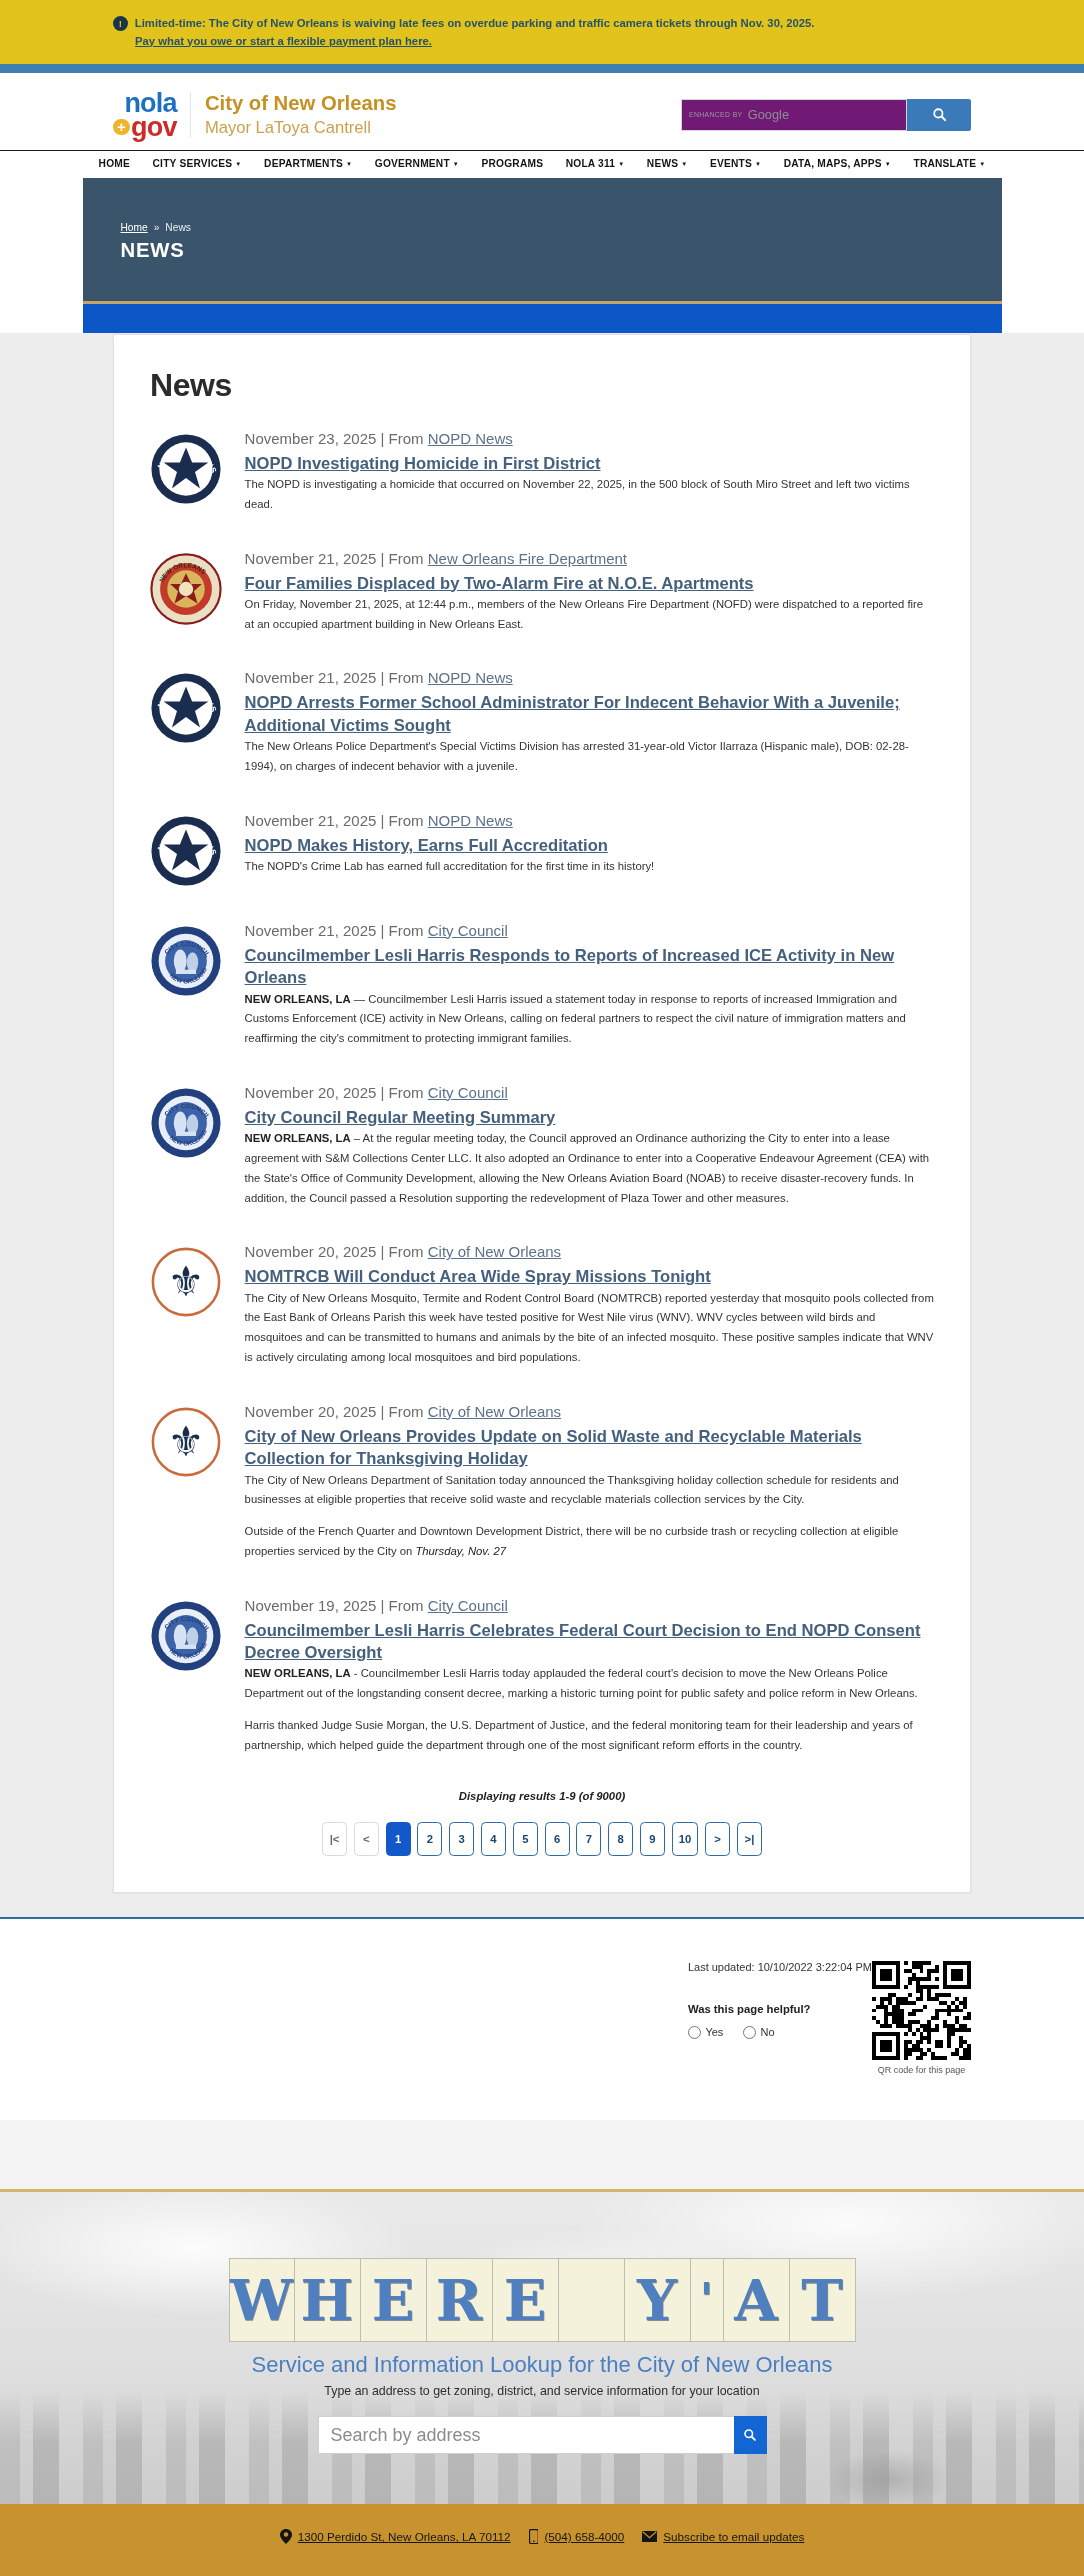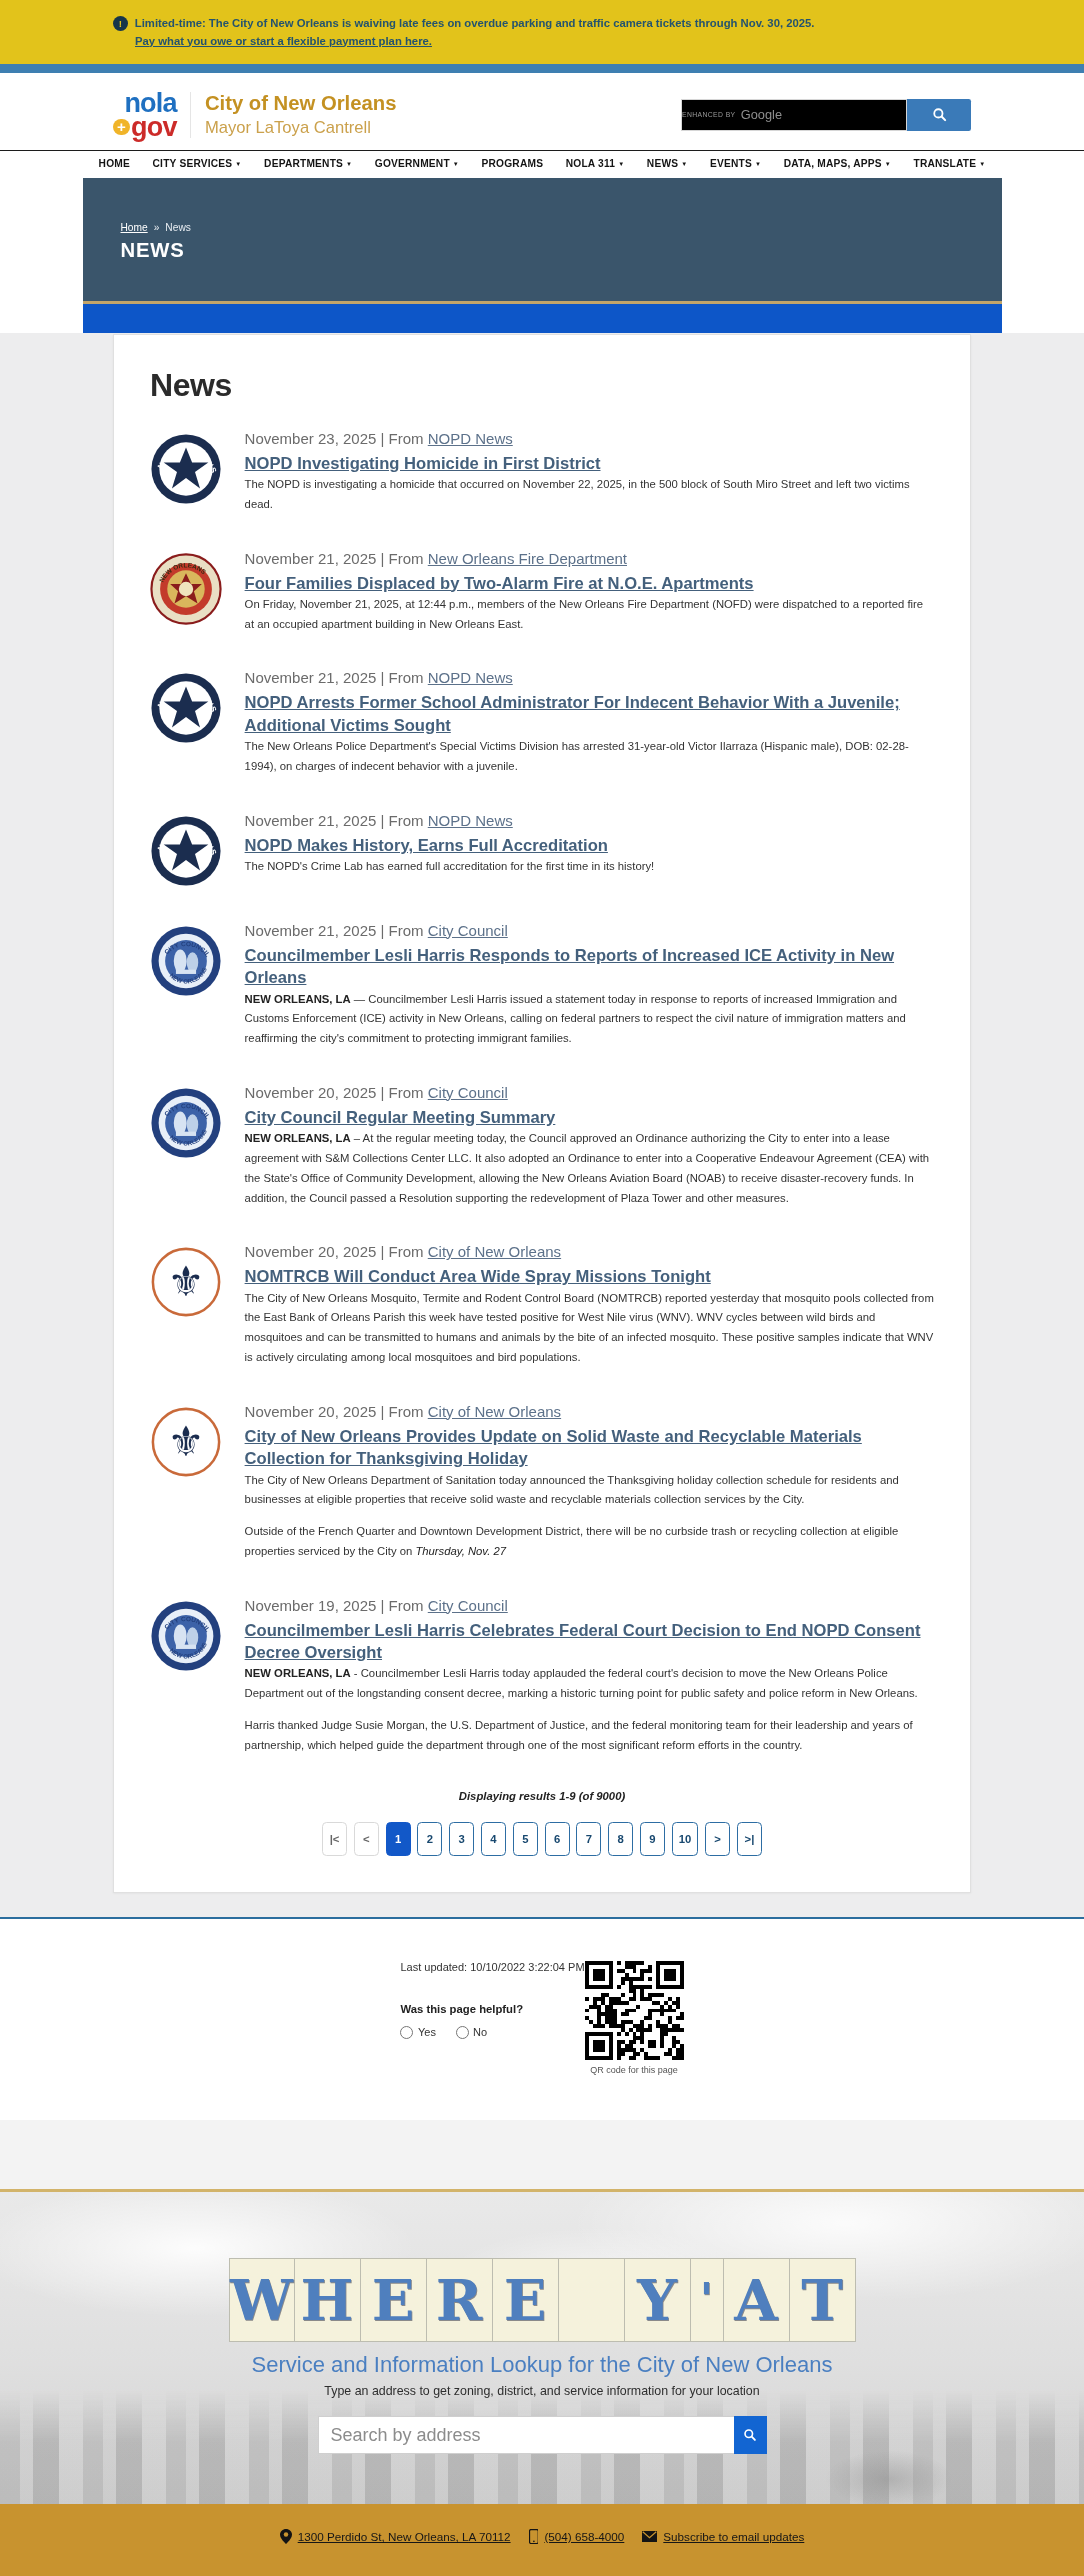--- a/index.html
+++ b/index.html
@@ -21,22 +21,22 @@
   .logo { display:flex; flex-direction:column; line-height:0.9; margin-right:13.6px; font-weight:800;align-items:flex-end; }
   .logo-row { display:flex; align-items:center; }
   .logo-nola { color:#1F70C1; font-size:27px; letter-spacing:-0.8px; }
   .logo-plus { width:16.6px; height:16.6px; border-radius:50%; background:#F0B429; color:#fff; font-size:15px; line-height:16.6px;
     text-align:center; font-weight:800; margin-right:1.5px; }
   .logo-gov { color:#CC2B29; font-size:27px; letter-spacing:-0.8px; }
   .brand { border-left:0.8px solid #e5e5e5; padding-left:13.6px; }
   .brand-title { color:#C49122; font-size:20.3px; font-weight:800; }
   .brand-sub { color:#CBA14C; font-size:16.6px; font-weight:400; margin-top:2.3px; }
   .header-search { margin-left:auto; display:flex; }
-  .gsearch-box { width:226px; height:32px; border:0.8px solid #d6d6d6; background:#000000; display:flex; align-items:center;
-    padding-left:0; cursor:text; }
+  .gsearch-box { width:226px; height:32px; border:0.8px solid #d6d6d6; background:#701a75; display:flex; align-items:center;
+    padding-left:7px; cursor:text; }
   .gsearch-enh { font-size:6.8px; color:#9b9b9b; letter-spacing:0.4px; margin-right:5.3px; }
   .gsearch-google { font-size:12.8px; color:#8f8f8f; font-weight:400; }
   .gsearch-btn { width:64px; height:32px; background:#3A7AB8; border:none; border-radius:0 2.3px 2.3px 0; cursor:pointer;
     display:flex; align-items:center; justify-content:center; }
 
   
   .main-nav-wrap { border-top:1.5px solid #1c1c1c; background:#fff; }
   .main-nav { width:889px; margin:0 auto; display:flex; justify-content:center; gap:22.6px; padding:7.5px 0 9px; }
   .nav-item { font-size:10.2px; font-weight:700; color:#141414; letter-spacing:0.2px; cursor:pointer; white-space:nowrap;
     display:flex; align-items:center; gap:3px; }
@@ -74,21 +74,21 @@
   .pagination-area { margin-top:7.5px; text-align:center; }
   .pag-status { font-size:11.3px; font-weight:700; font-style:italic; color:#222; margin-bottom:19.6px; }
   .pagination { display:flex; justify-content:center; gap:6.8px; }
   .page-btn { min-width:25px; height:34px; padding:0 6px; background:#fff; border:1.1px solid #2D6DA3; border-radius:4.5px;
     color:#18486F; font-size:11.3px; font-weight:700; cursor:pointer; font-family:"Liberation Sans",sans-serif; }
   .page-btn.active { background:#1258C8; border-color:#1258C8; color:#fff; }
   .page-btn.disabled { border-color:#d9d9d9; color:#666; }
 
   
   .feedback-section { background:#fff; border-top:2.3px solid #2C6E9E; padding:42px 0 45px; }
-  .feedback-inner { width:858px; margin:0 auto; display:flex; justify-content:center; }
+  .feedback-inner { width:858px; margin:0 auto; display:flex; justify-content:flex-end; }
   .last-updated { font-size:11px; color:#333; }
   .helpful-q { font-size:11.3px; font-weight:700; color:#222; margin-top:30px; }
   .radio-row { display:flex; gap:19.6px; margin-top:10.5px; font-size:11px; color:#333; align-items:center; }
   .radio-row label { display:flex; align-items:center; gap:4.5px; cursor:pointer; }
   .qr-wrap { text-align:center; }
   .qr-wrap svg { width:99px; height:99px; display:block; margin:0 auto; }
   .qr-caption { font-size:9px; color:#555; margin-top:4.5px; }
   .gray-gap { height:69px; background:#F3F3F3; }
 
   

